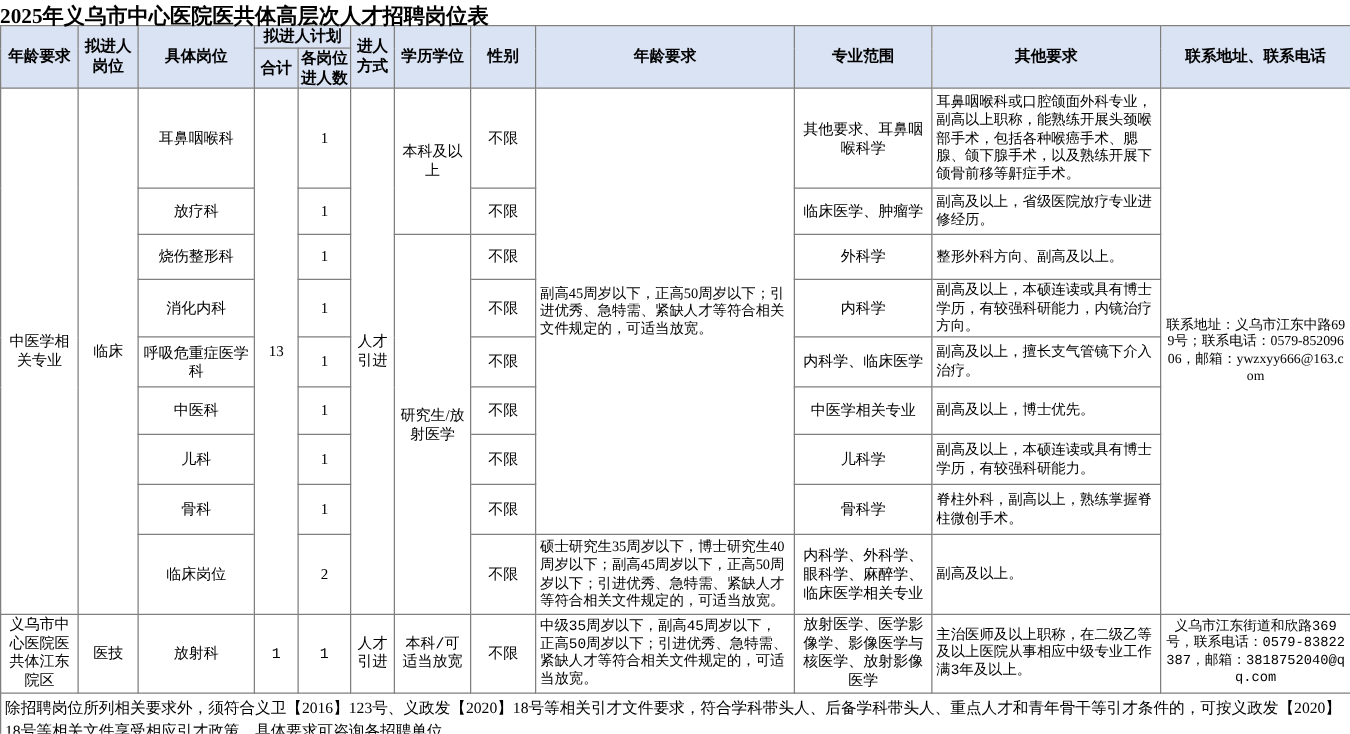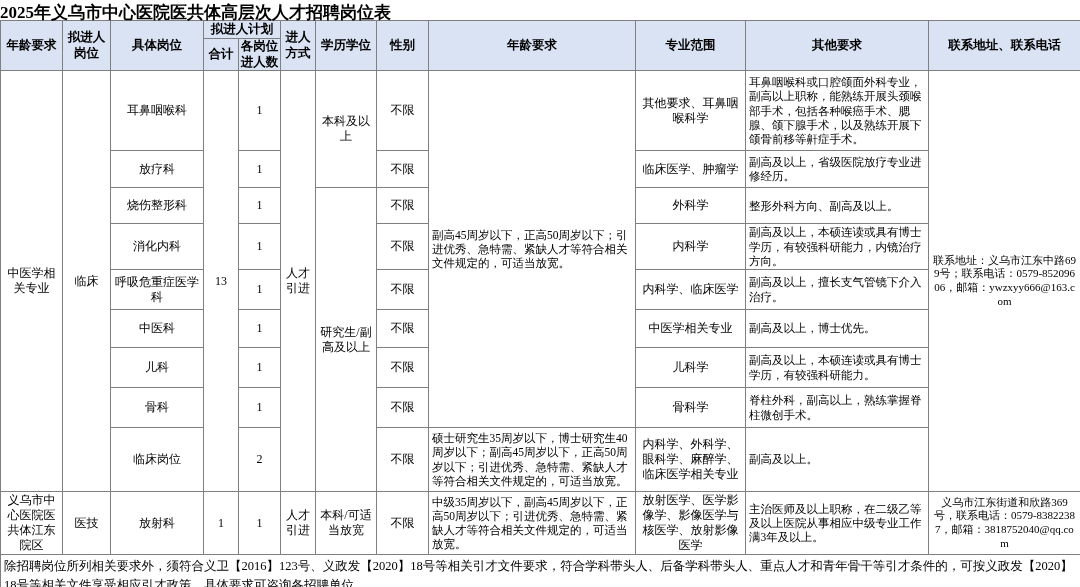--- a/index.html
+++ b/index.html
@@ -6,21 +6,21 @@
     font-family:"Liberation Serif","DejaVu Serif",serif;color:#000;}
   .page-title{height:20px;line-height:25px;text-align:left;font-weight:bold;font-size:17px;}
   table{border-collapse:collapse;table-layout:fixed;width:1080px;}
   th,td{border:1px solid #7f7f7f;text-align:center;vertical-align:middle;
     font-size:12px;line-height:1.25;padding:1px 3px;word-break:break-all;overflow:hidden;}
   th{background:#dae3f3;font-weight:bold;font-size:12.5px;padding:0 1px;}
   td.lt{ text-align:left;font-size:11.5px;line-height:1.24;}
   tr.hA{height:18px;} tr.hB{height:32px;}
   tr.r1{height:80px;} tr.r2{height:37px;} tr.r3{height:36px;} tr.r4{height:37px;}
   tr.r5{height:40px;} tr.r6{height:38px;} tr.r7{height:40px;} tr.r8{height:40px;}
-  tr.r9{height:64px;} tr.r10{height:59px;} tr.rf{height:41px;}
+  tr.r9{height:64px;} tr.r10{height:59px;font-family:Liberation Mono, monospace;} tr.rf{height:41px;}
   td.footer{text-align:left;font-size:12.5px;line-height:1.55;padding:2px 3px;vertical-align:top;}
   td.contact{font-size:11px;}
 </style>
 </head>
 <body>
 
 <div class="page-title">2025年义乌市中心医院医共体高层次人才招聘岗位表</div>
 
 <table>
   <colgroup>
@@ -74,21 +74,21 @@
   <tr class="r2">
     <td>放疗科</td>
     <td>1</td>
     <td>不限</td>
     <td>临床医学、肿瘤学</td>
     <td class="lt">副高及以上，省级医院放疗专业进修经历。</td>
   </tr>
   <tr class="r3">
     <td>烧伤整形科</td>
     <td>1</td>
-    <td rowspan="7">研究生/副高及以上</td>
+    <td rowspan="7">研究生/放射医学</td>
     <td>不限</td>
     <td>外科学</td>
     <td class="lt">整形外科方向、副高及以上。</td>
   </tr>
   <tr class="r4">
     <td>消化内科</td>
     <td>1</td>
     <td>不限</td>
     <td>内科学</td>
     <td class="lt">副高及以上，本硕连读或具有博士学历，有较强科研能力，内镜治疗方向。</td>

